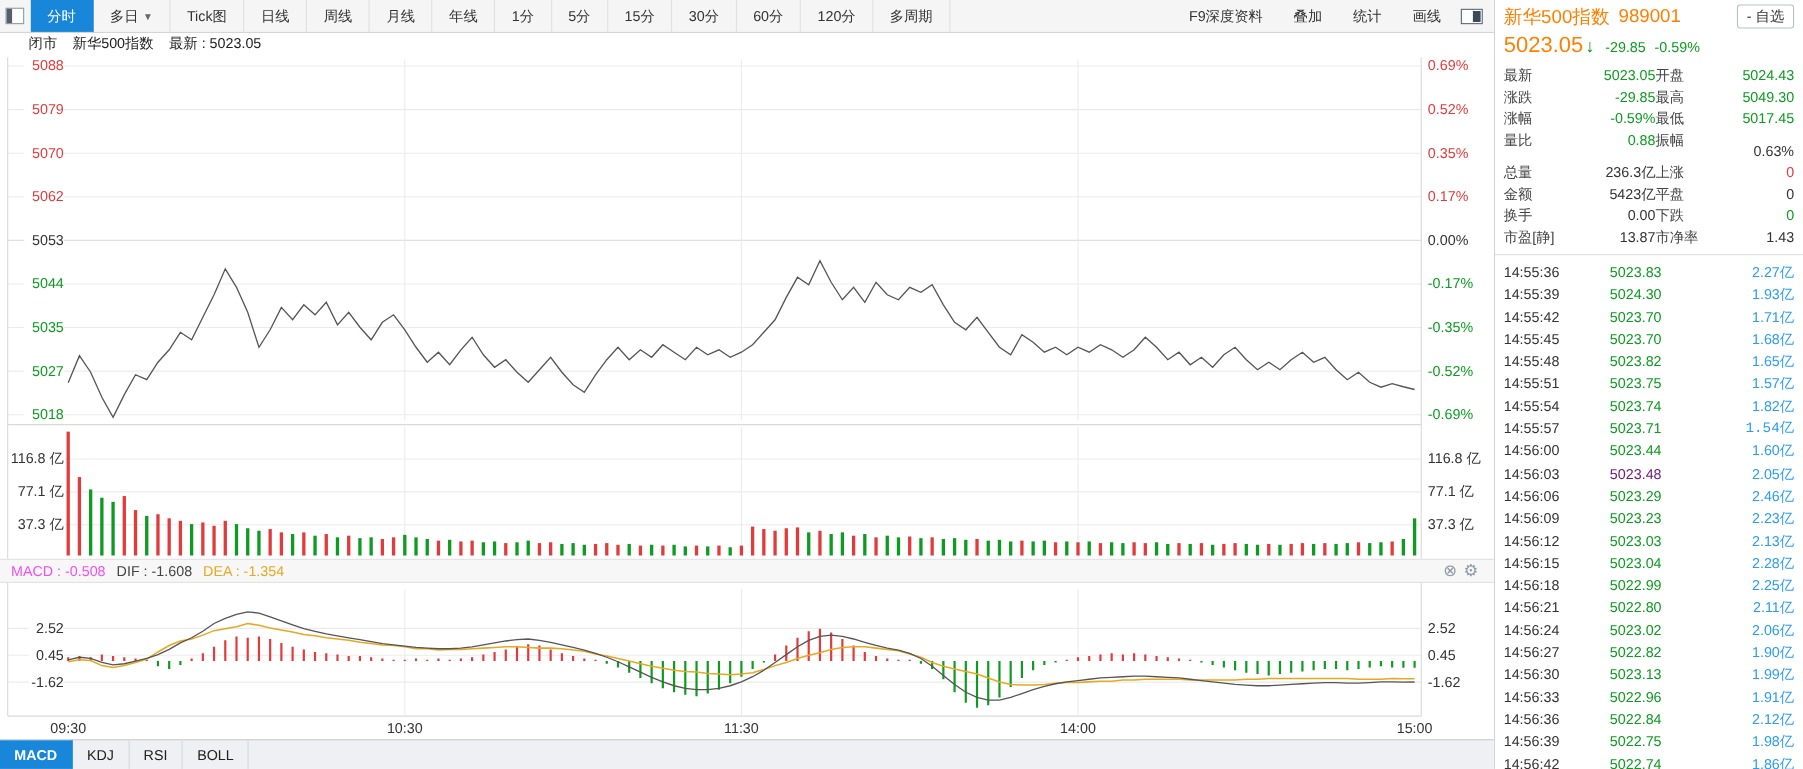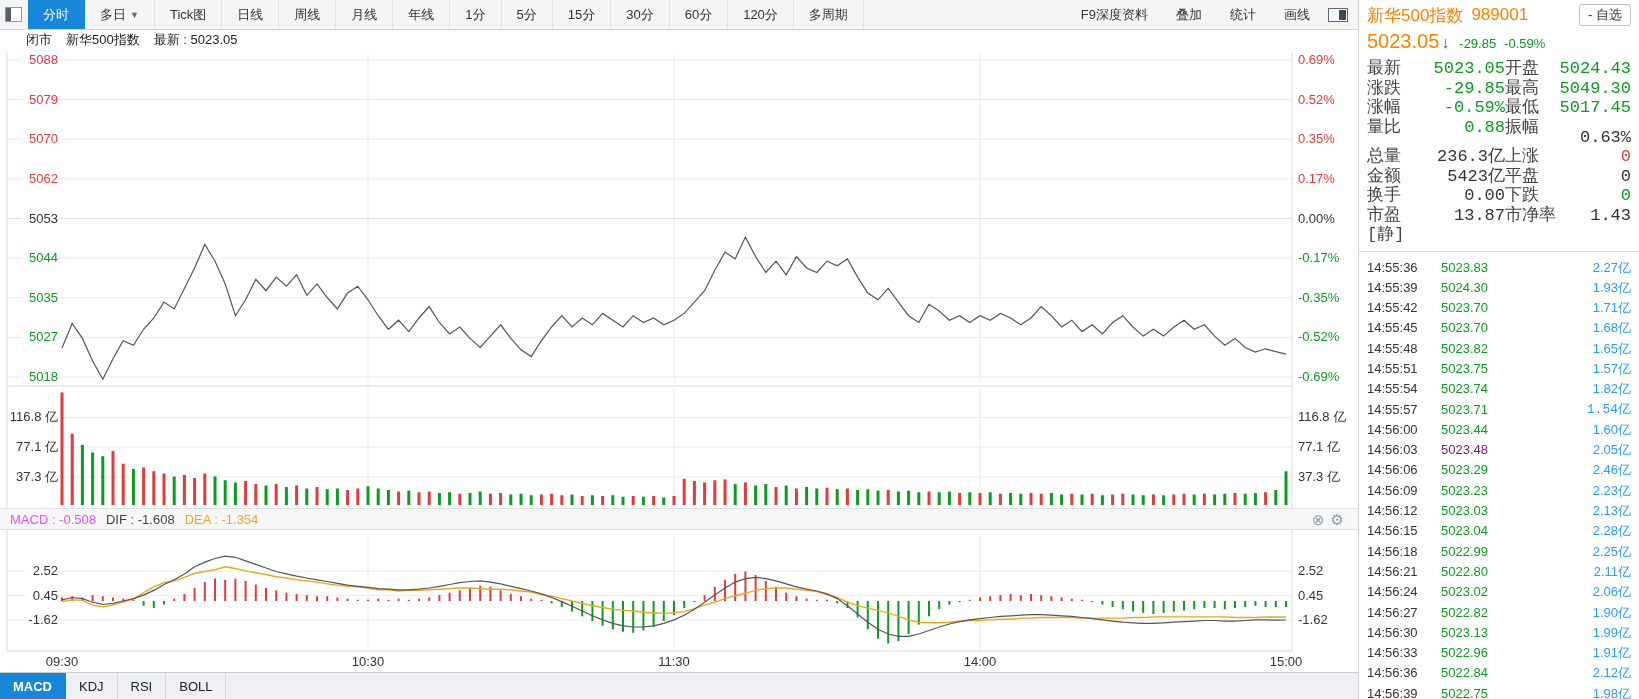--- a/index.html
+++ b/index.html
@@ -52,28 +52,28 @@
   .qp-name { font-size:17px; color:#ff8000; white-space:nowrap; }
   .qp-code { font-size:17px; color:#ff8000; margin-left:8px; }
   .qp-watch { margin-left:auto; font-size:13px; color:#333; border:1px solid #b9bfc7;
     border-radius:3px; padding:1px 8px; background:#fff; cursor:default; white-space:nowrap; }
   .qp-pricerow { height:27px; display:flex; align-items:baseline; padding:0 8px; }
   .qp-price { font-size:20px; }
   .qp-arrow { font-size:16px; font-weight:bold; margin-left:2px; }
   .qp-chg { font-size:13px; margin-left:10px; }
   .qp-pct { font-size:13px; margin-left:8px; }
   .qp-grid { display:grid; grid-template-columns:66px 1fr 54px 1fr; padding:2px 8px 0 8px;
-    font-size:17px; line-height:19.5px;font-family:Liberation Mono, monospace; }
+    font-size:13px; line-height:19.5px; }
   .qp-grid .lab { color:#444; }
   .qp-grid .val { text-align:right; }
   .tick-list { flex:1; border-top:1px solid #e0e0e0; margin-top:6px; padding:6px 8px 0 8px;
     font-size:13px; overflow:hidden; }
   .tick-row { display:grid; grid-template-columns:74px 92px 1fr; line-height:20.3px; }
   .tick-row .t { color:#333; }
-  .tick-row .p { text-align:left; }
+  .tick-row .p { text-align:center; }
   .tick-row .v { text-align:right; }
 </style>
 </head>
 <body>
 
 <div class="app">
   <div class="left-col">
 
     <div class="toolbar">
       <span class="win-icon"></span>

